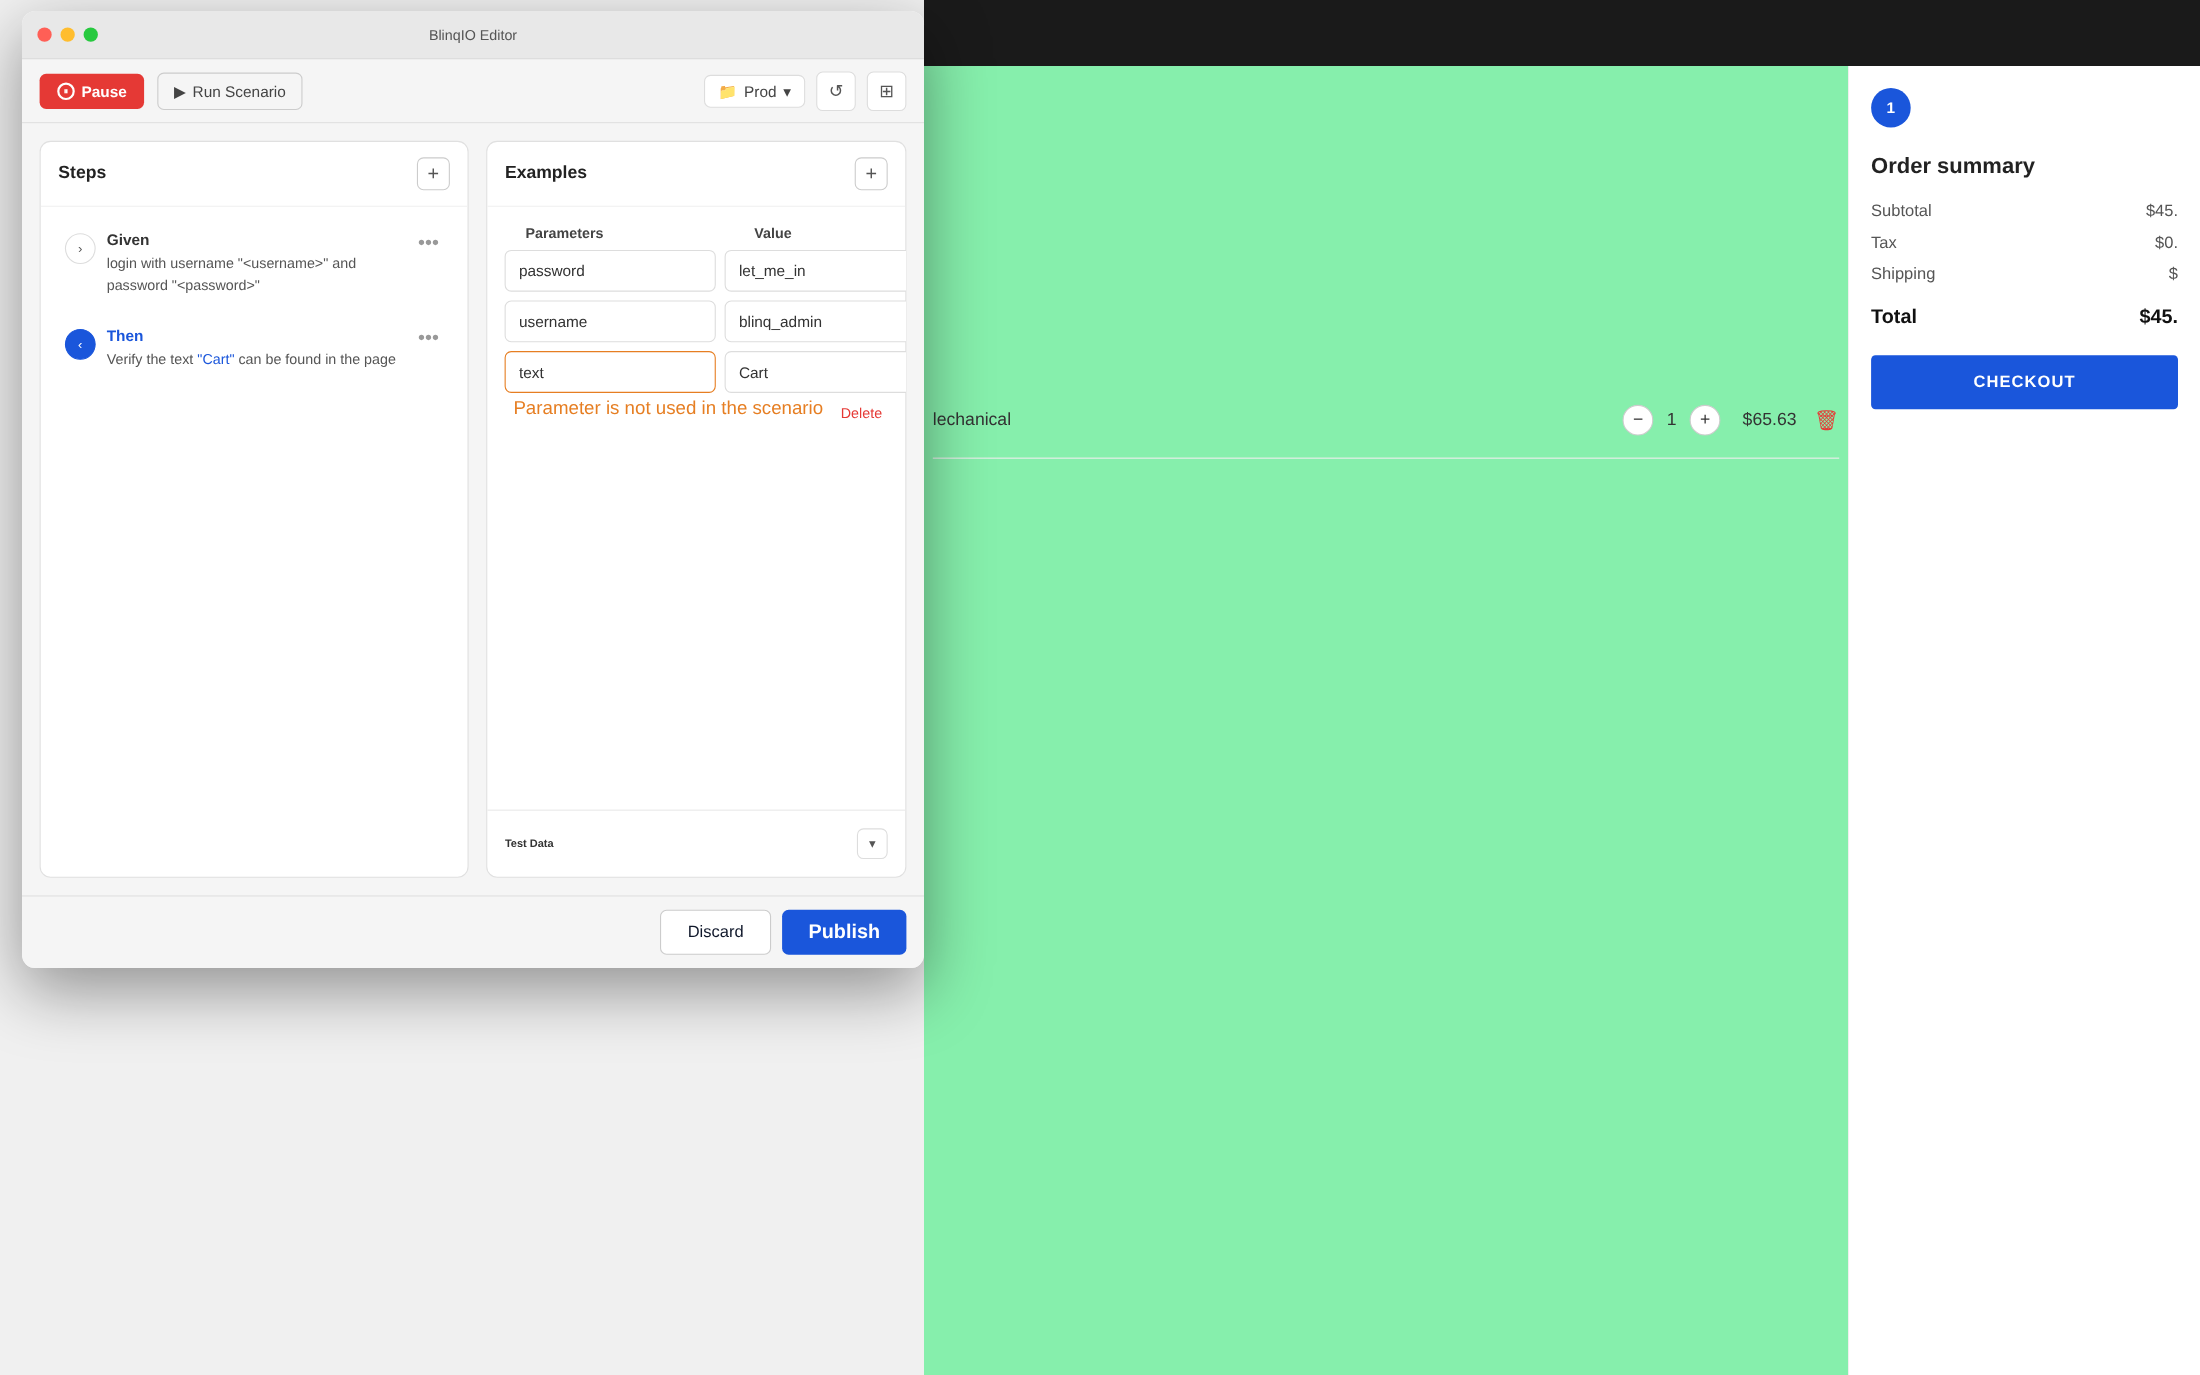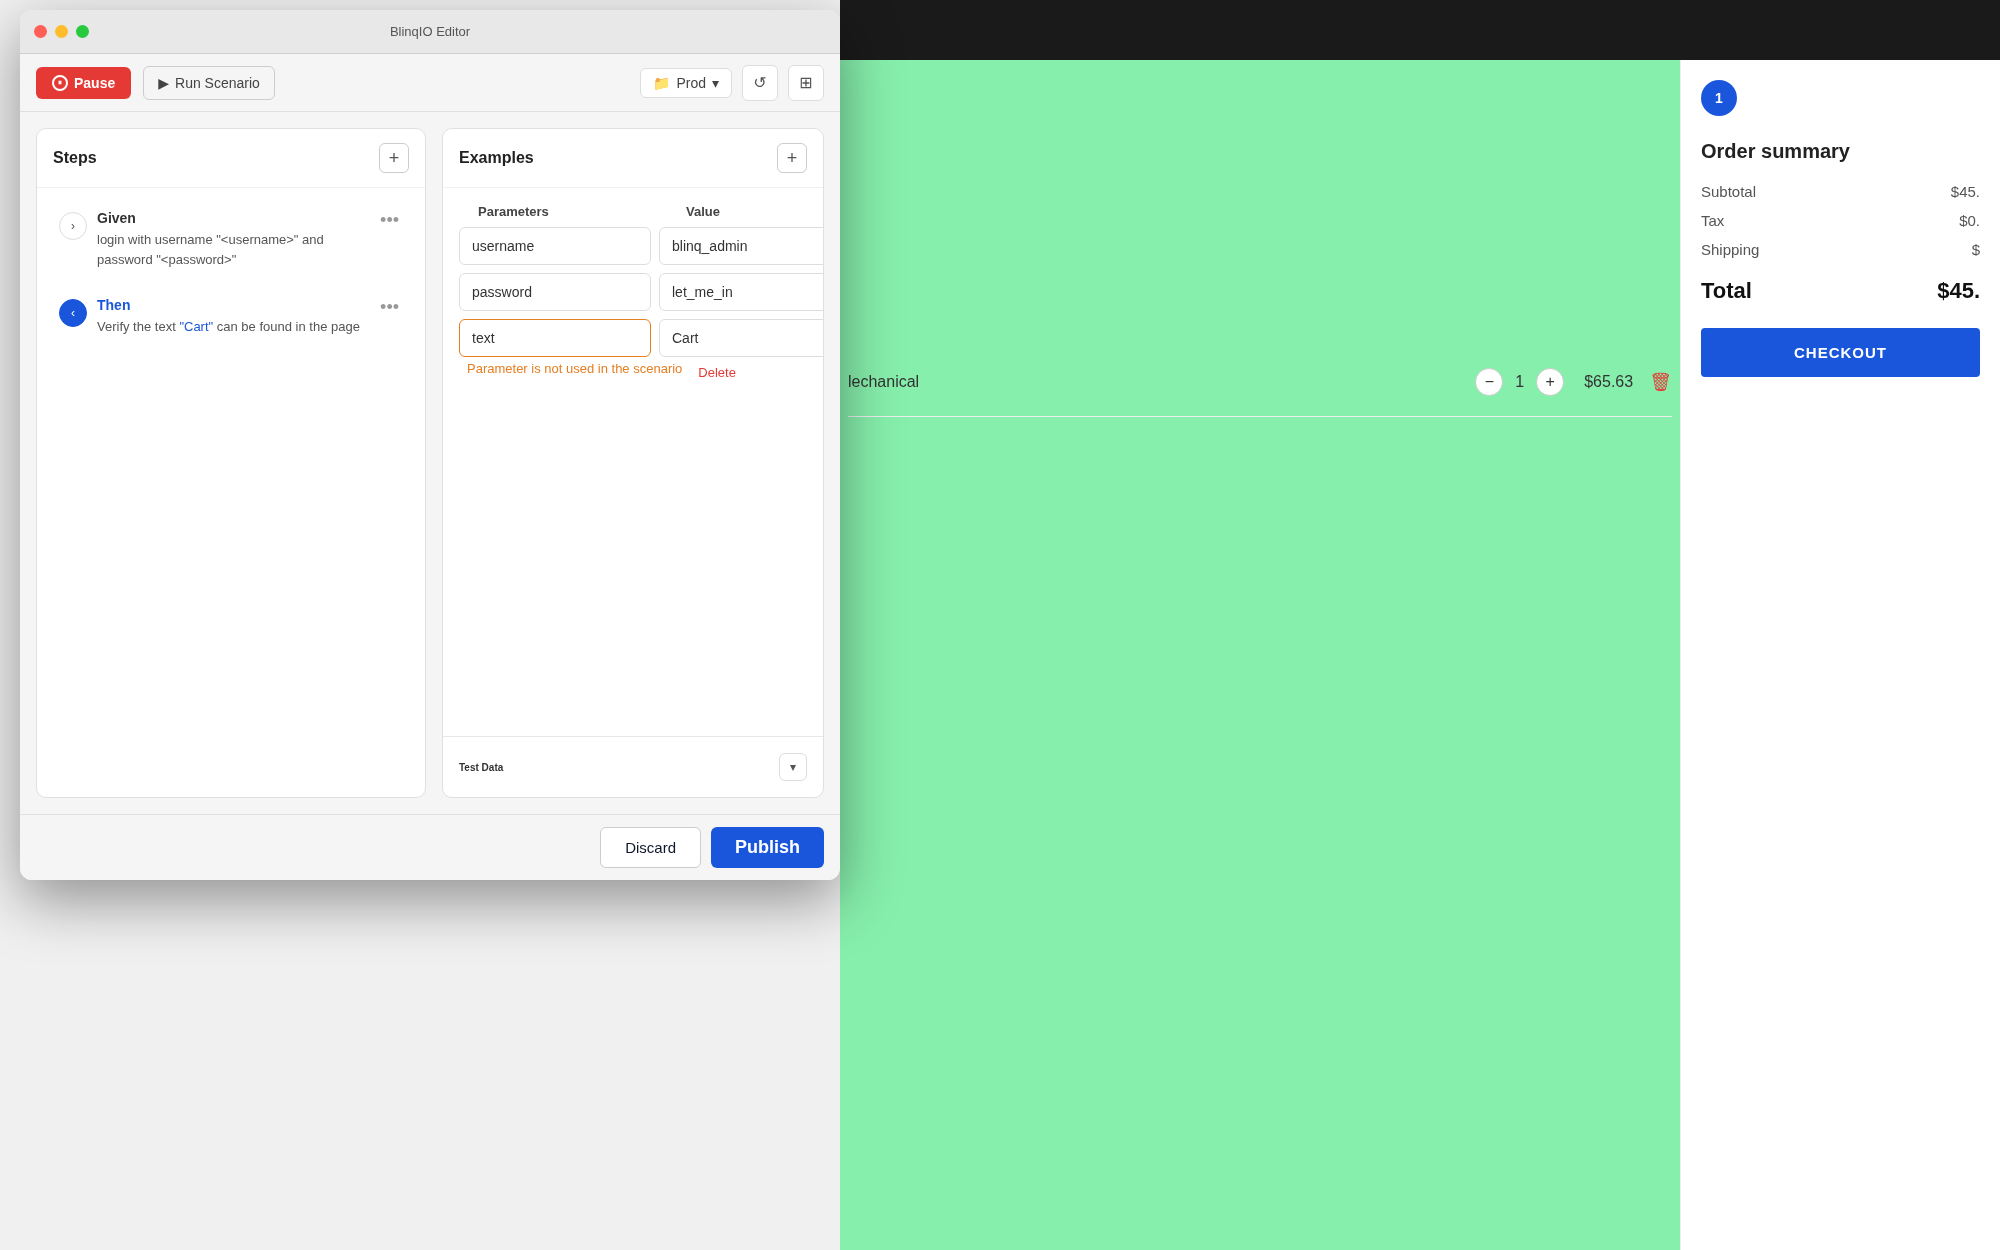--- a/index.html
+++ b/index.html
@@ -114,21 +114,21 @@
       justify-content: space-between;
       margin-bottom: 12px;
       color: #555;
       font-size: 15px;
     }
 
     .summary-total {
       display: flex;
       justify-content: space-between;
       margin-top: 20px;
-      font-size: 22px;
+      font-size: 18px;
       font-weight: bold;
       color: #111;
     }
 
     .checkout-btn {
       display: block;
       width: 100%;
       padding: 16px;
       background: #1a56db;
       color: #fff;
@@ -444,21 +444,21 @@
       border-radius: 6px;
       padding: 0 12px;
       font-size: 14px;
       color: #333;
       background: #fff;
       outline: none;
     }
 
     .error-message {
       color: #e67e22;
-      font-size: 13px;
+      font-size: 17px;
       margin-top: -4px;
       margin-bottom: 4px;
       padding-left: 4px;
     }
 
     .delete-link {
       color: #e53935;
       font-size: 13px;
       cursor: pointer;
       margin-left: 8px;
@@ -635,28 +635,28 @@
         <span class="panel-title">Examples</span>
         <div class="add-btn">+</div>
       </div>
       <div class="examples-content">
         <div class="params-header">
           <span class="params-col-header" style="width:200px;">Parameters</span>
           <span class="params-col-header">Value</span>
         </div>
 
         <div class="param-row">
+          <input class="param-input" type="text" value="password" style="">
+          <input class="param-value" type="text" value="let_me_in" style="">
+
+        </div>
+
+        <div class="param-row">
           <input class="param-input" type="text" value="username" style="">
           <input class="param-value" type="text" value="blinq_admin" style="">
-
-        </div>
-
-        <div class="param-row">
-          <input class="param-input" type="text" value="password" style="">
-          <input class="param-value" type="text" value="let_me_in" style="">
 
         </div>
 
         <div>
           <div class="param-row">
             <input class="param-input error-border" type="text" value="text" style="">
             <input class="param-value" type="text" value="Cart" style="">
 
           </div>
           <div style="display:flex; align-items:center; gap:8px; padding-left:4px;">

